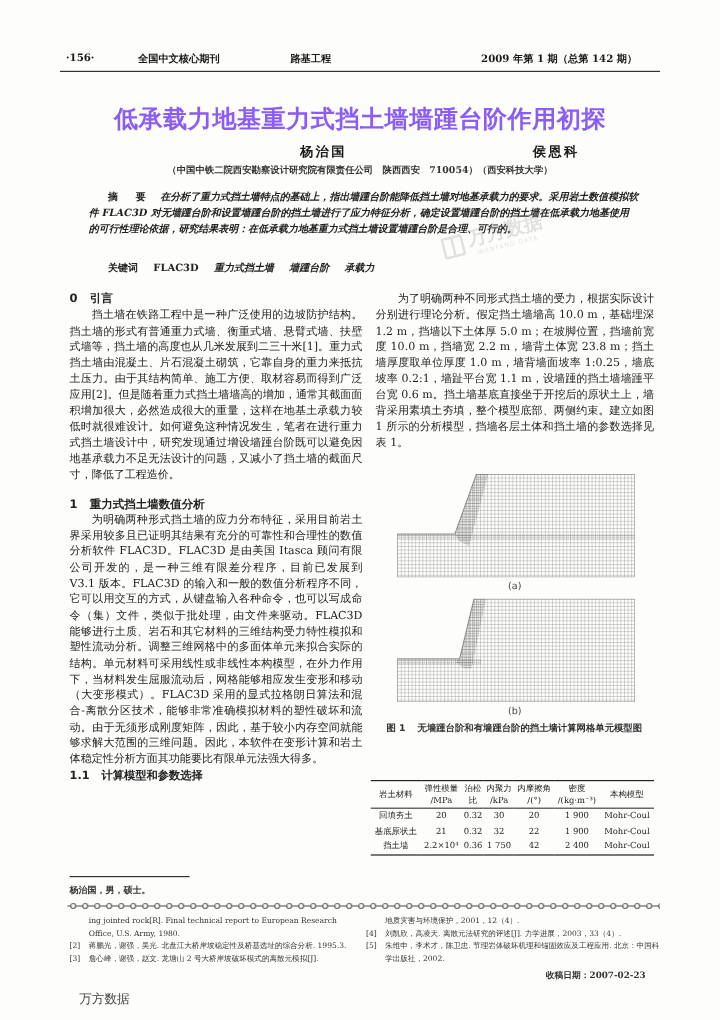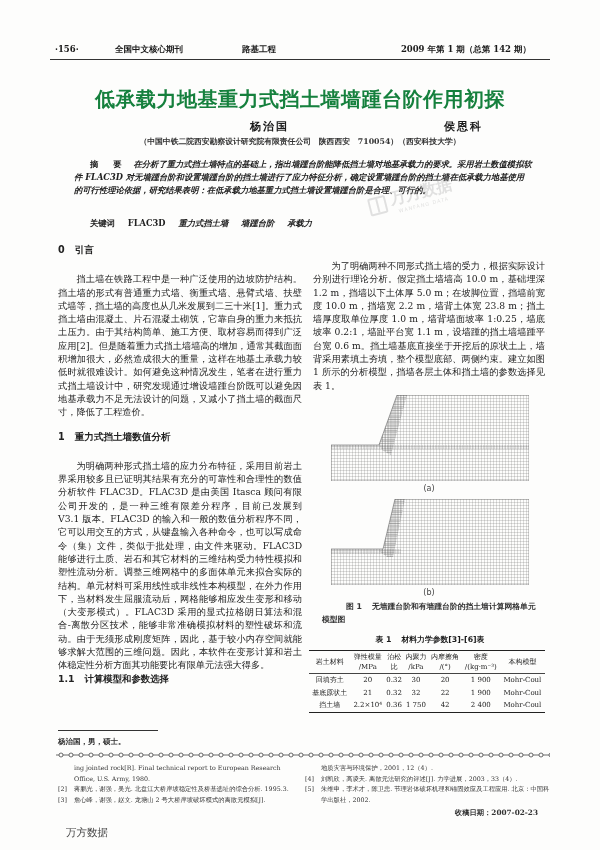--- a/index.html
+++ b/index.html
@@ -11,21 +11,21 @@
   
   .running-header { position: absolute; left: 50px; top: 44px; width: 428px; height: 14px; font-size: 8.5px; font-weight: bold; }
   .running-header span { position: absolute; top: 0; white-space: nowrap; }
   .rh-page { left: 5px; }
   .rh-journal { left: 65px; }
   .rh-section { left: 192px; }
   .rh-issue { right: -53px; }
   .header-rule { position: absolute; left: 50px; top: 59px; width: 500px; height: 0; border-top: 1.5px solid #333; }
 
   
-  .title { position: absolute; left: 0; top: 86px; width: 600px; text-align: center; font-size: 20px; letter-spacing: 0.5px; font-family: "DejaVu Sans", sans-serif; color: #15803d; }
+  .title { position: absolute; left: 0; top: 86px; width: 600px; text-align: center; font-size: 20px; letter-spacing: 0.5px; font-family: "DejaVu Sans", sans-serif; color: #8b5cf6; }
   .authors { position: absolute; top: 119px; font-size: 11px; font-weight: bold; letter-spacing: 2px; }
   .author-1 { left: 250px; }
   .author-2 { left: 400px; margin-left: 44px; }
   .affiliation { position: absolute; left: 0; width: 600px; top: 136px; text-align: center; font-size: 7.8px; font-weight: bold; color: #333; }
   .affiliation span { display: inline-block; }
 
   
   .abstract { position: absolute; left: 74px; top: 158px; width: 458px; font-size: 8.3px; line-height: 13.2px; font-style: italic; font-weight: bold; color: #222; text-indent: 16px; }
   .abstract .label { font-style: normal; letter-spacing: 6px; margin-right: 6px; }
   .keywords { position: absolute; left: 90px; top: 218px; font-size: 8.3px; font-weight: bold; color: #222; }
@@ -37,33 +37,33 @@
   .watermark { position: absolute; left: 368px; top: 182px; width: 90px; height: 32px; transform: rotate(-14deg); opacity: 0.28; pointer-events: none; }
   .watermark .wm-logo { position: absolute; left: 0; top: 6px; width: 18px; height: 18px; border: 2px solid #999; border-radius: 2px; }
   .watermark .wm-logo::after { content: ""; position: absolute; left: 6px; top: 0; width: 2px; height: 14px; background: #999; }
   .watermark .wm-text { position: absolute; left: 22px; top: 2px; font-size: 16px; font-weight: bold; color: #999; font-family: "DejaVu Sans", sans-serif; }
   .watermark .wm-sub { position: absolute; left: 28px; top: 22px; font-size: 5px; color: #999; letter-spacing: 1px; font-family: "DejaVu Sans", sans-serif; }
 
   
   .col { position: absolute; font-size: 9.2px; line-height: 13.3px; color: #222; text-align: justify; }
   .col-left { left: 58px; top: 243px; width: 244px; }
   .col-right { left: 313px; top: 243px; width: 232px; }
-  .col p { text-indent: 2em; margin-top: 16px; }
+  .col p { text-indent: 2em; }
   .col h2 { font-size: 9.6px; font-weight: bold; font-family: "DejaVu Sans", sans-serif; margin: 0; line-height: 13.3px; }
   .col h2.gap { margin-top: 11px; }
   .col h3 { font-size: 9.4px; font-weight: bold; font-family: "DejaVu Sans", sans-serif; line-height: 13.3px; }
   .col h2 .num, .col h3 .num { margin-right: 10px; }
 
   
   .fig-area { position: absolute; left: 313px; top: 395px; width: 232px; }
   .mesh { position: relative; width: 198px; height: 86px; margin-left: 18px; }
   .mesh svg { display: block; }
   .subcap { text-align: center; font-size: 8px; color: #444; margin: 3px 0 6px 0; font-family: "DejaVu Sans", sans-serif; }
   .fig-caption { position: absolute; left: 322px; top: 600px; width: 220px; font-size: 7.8px; line-height: 13px; font-weight: bold; font-family: "DejaVu Sans", sans-serif; color: #333; }
-  .fig-caption .fnum { margin-right: 10px; margin-left: 24px; }
+  .fig-caption .fnum { margin-right: 10px; }
 
   
   .table-title { position: absolute; left: 305px; top: 634px; width: 250px; text-align: center; font-size: 7.8px; font-weight: bold; font-family: "DejaVu Sans", sans-serif; }
   .table-title .tnum { margin-right: 10px; }
   table.mat { position: absolute; left: 309px; top: 650px; width: 236px; border-collapse: collapse; font-size: 7px; color: #222; }
   table.mat thead tr:first-child th { border-top: 1.2px solid #222; }
   table.mat th { font-weight: normal; padding: 1px 0; line-height: 10px; text-align: center; vertical-align: middle; border-bottom: 0.8px solid #444; }
   table.mat td { text-align: center; padding: 0; line-height: 12.5px; }
   table.mat tbody tr:last-child td { border-bottom: 1.2px solid #222; }
 
@@ -162,23 +162,20 @@
         <polygon points="52,50 64,0 74,0 62,58 56,58 48,52" fill="url(#gridDense)" opacity="0.9"></polygon>
         <rect x="0" y="50" width="70" height="5" fill="url(#gridDense)" opacity="0.6"></rect>
       </svg>
     </div>
     <div class="subcap">(b)</div>
   </div>
   <div class="fig-caption">
     <span class="fnum">图 1</span><span>无墙踵台阶和有墙踵台阶的挡土墙计算网格单元模型图</span>
   </div>
 
-  <div class="table-title">
-    <span class="tnum">表 1</span><span>材料力学参数[3]-[6]表</span>
-  </div>
   <table class="mat">
     <thead>
       <tr>
         <th><span>岩土材料</span></th>
         <th><span>弹性模量</span><br><span>/MPa</span></th>
         <th><span>泊松</span><br><span>比</span></th>
         <th><span>内聚力</span><br><span>/kPa</span></th>
         <th><span>内摩擦角</span><br><span>/(°)</span></th>
         <th><span>密度</span><br><span>/(kg·m⁻³)</span></th>
         <th><span>本构模型</span></th>

